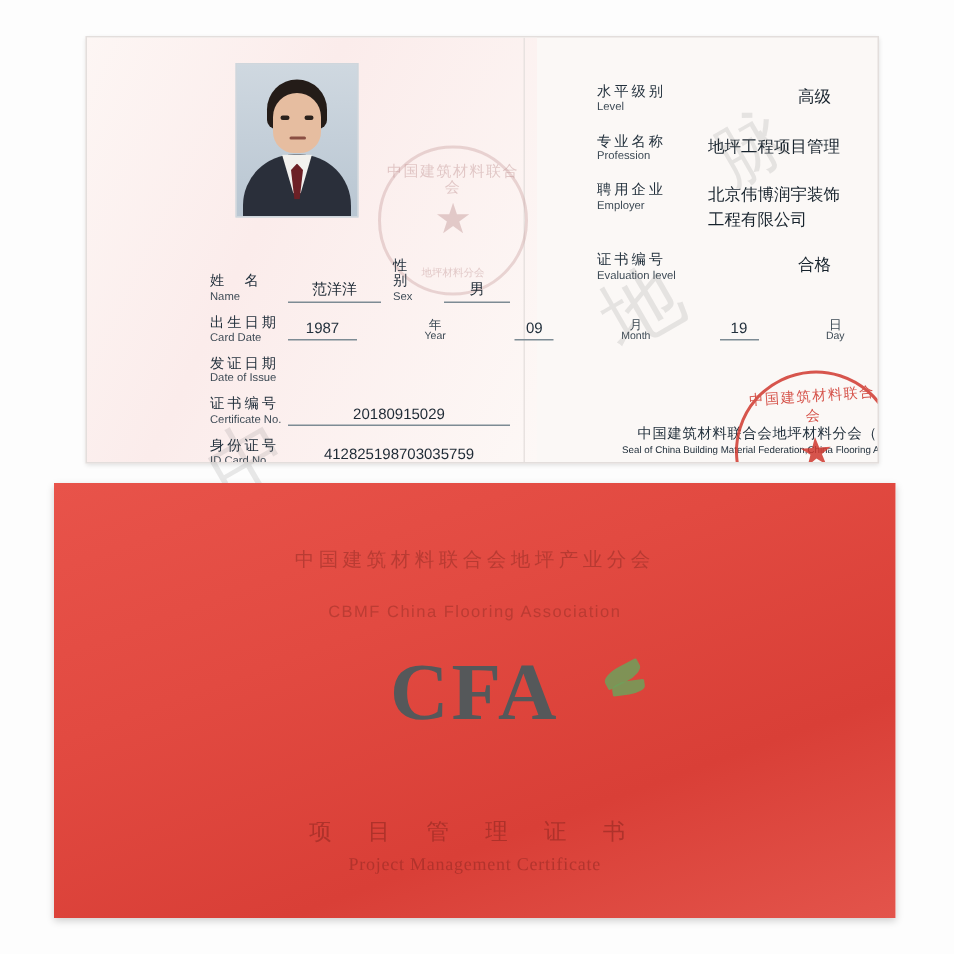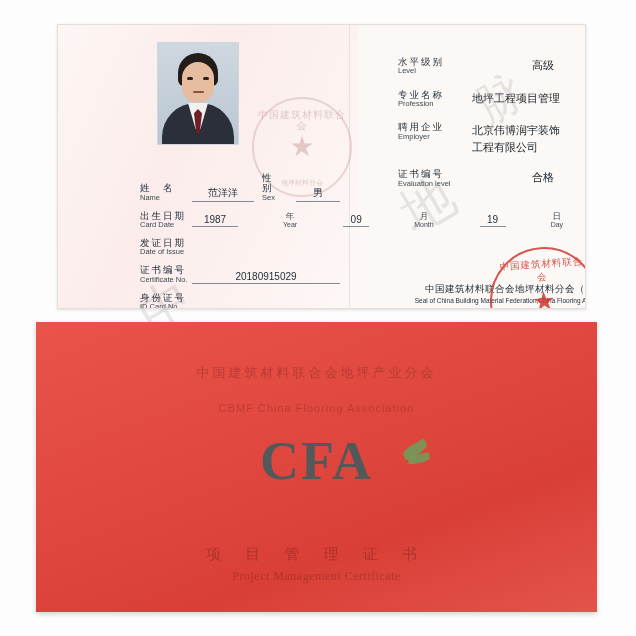--- a/index.html
+++ b/index.html
@@ -463,20 +463,21 @@
           <span class="en">Certificate No.</span>
         </div>
         <div class="fval center">20180915029</div>
       </div>
 
       <div class="frow">
         <div class="flabel">
           <span class="cn">身份证号</span>
           <span class="en">ID Card  No.</span>
         </div>
+        <div class="fval center">412825198703035759</div>
       </div>
 
     </div>
 
     <div class="rfields">
 
       <div class="rrow">
         <div class="rlabel">
           <span class="cn">水平级别</span>
           <span class="en">Level</span>

